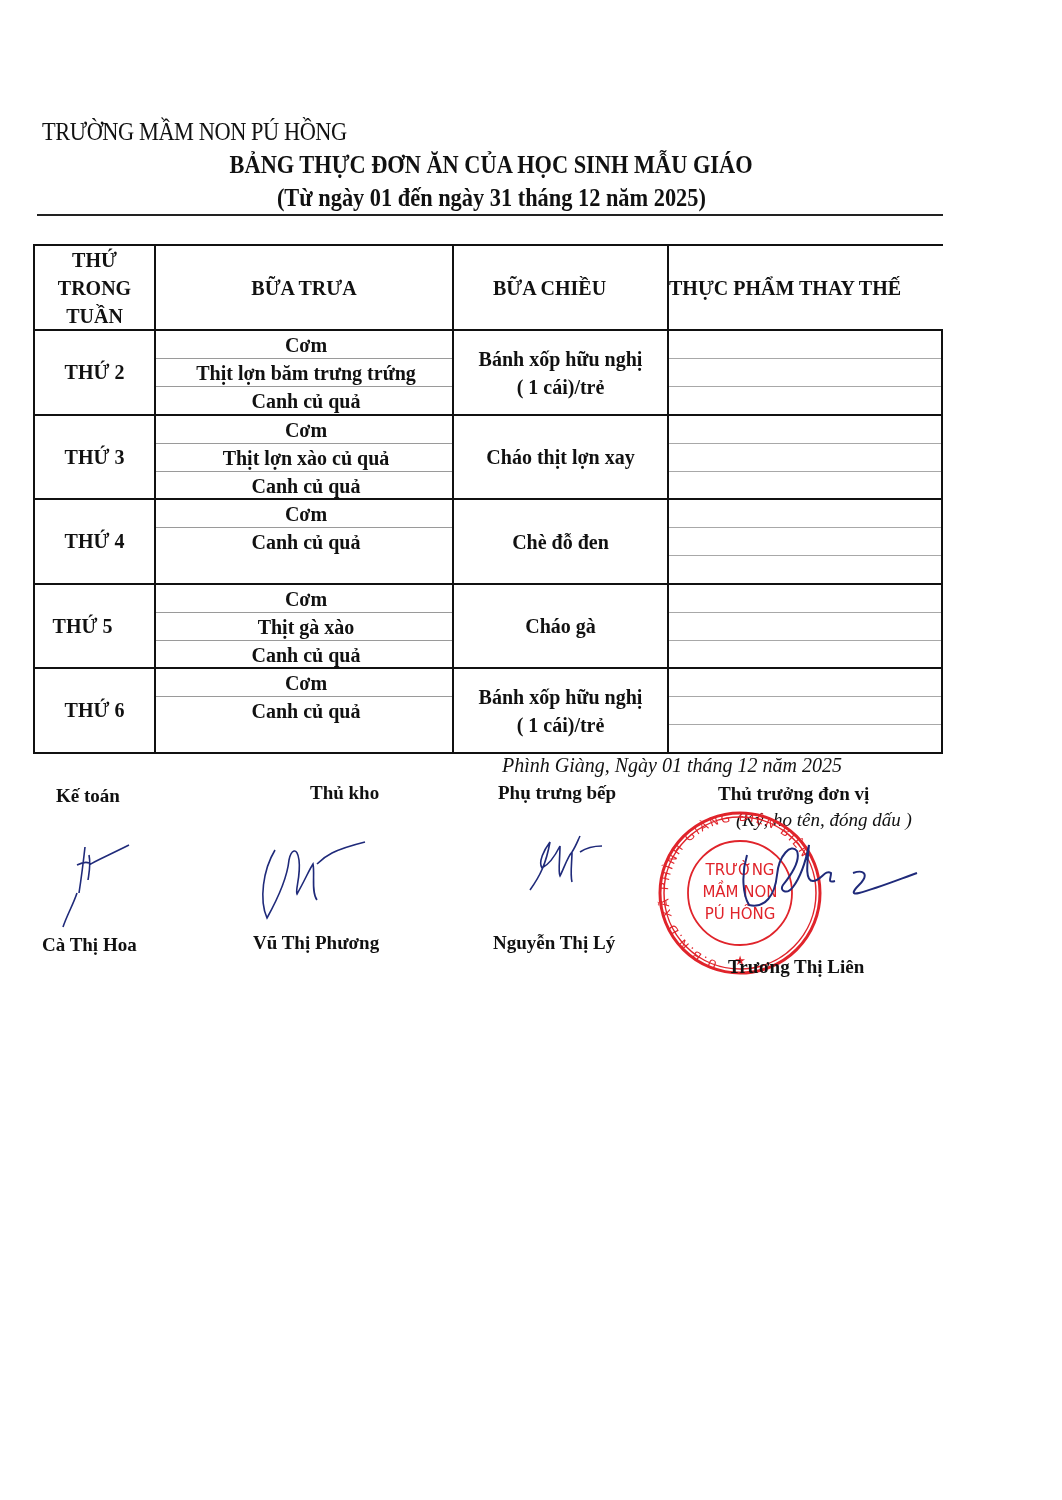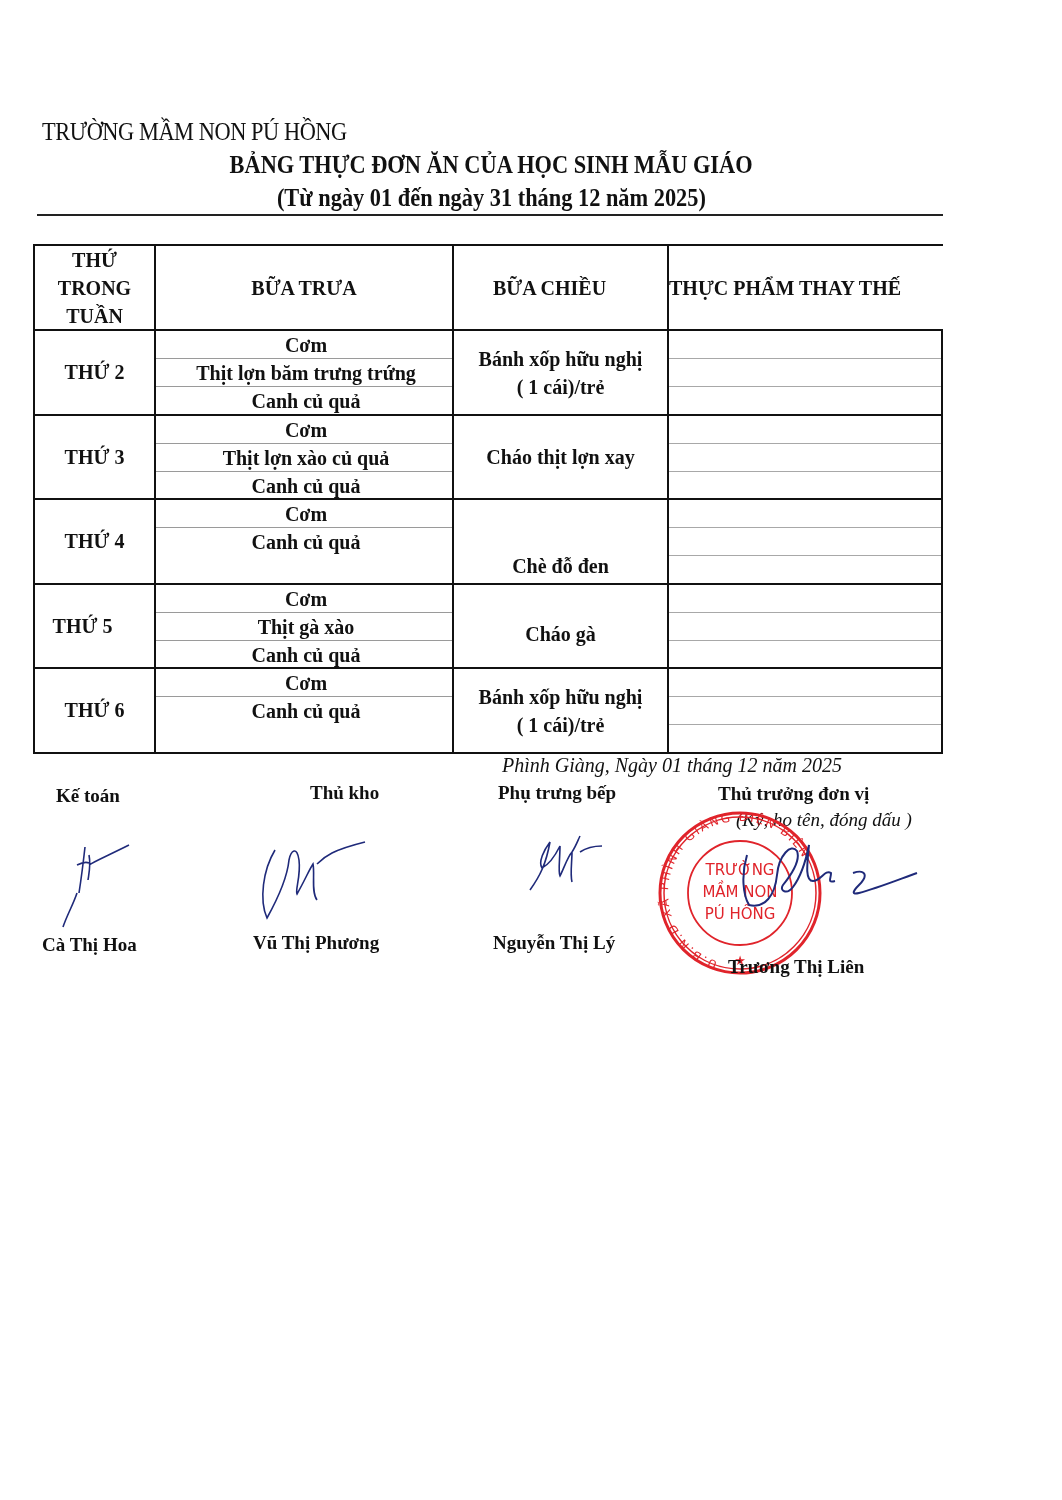--- a/index.html
+++ b/index.html
@@ -112,35 +112,35 @@
   <div class="abs" style="left:669px;top:416px;width:272px;height:82px;">
     <div class="sub-line" style="margin-top:27px;"></div>
     <div class="sub-line" style="margin-top:27px;"></div>
   </div>
 
   <div class="abs day-cell" style="left:35px;top:500px;width:119px;height:83px;">THỨ 4</div>
   <div class="abs" style="left:156px;top:500px;width:296px;">
     <div class="lunch-line dotted">Cơm</div>
     <div class="lunch-line">Canh củ quả</div>
   </div>
-  <div class="abs aft-cell" style="left:454px;top:500px;width:213px;height:83px;margin-top:24px;">
+  <div class="abs aft-cell" style="left:454px;top:500px;width:213px;height:83px;">
     <div>Chè đỗ đen</div>
   </div>
   <div class="abs" style="left:669px;top:500px;width:272px;height:83px;">
     <div class="sub-line" style="margin-top:27px;"></div>
     <div class="sub-line" style="margin-top:27px;"></div>
   </div>
 
   <div class="abs day-cell" style="left:35px;top:585px;width:95px;height:82px;">THỨ 5</div>
   <div class="abs" style="left:156px;top:585px;width:296px;">
     <div class="lunch-line dotted">Cơm</div>
     <div class="lunch-line dotted">Thịt gà xào</div>
     <div class="lunch-line">Canh củ quả</div>
   </div>
-  <div class="abs aft-cell" style="left:454px;top:585px;width:213px;height:82px;margin-top:8px;">
+  <div class="abs aft-cell" style="left:454px;top:585px;width:213px;height:82px;">
     <div>Cháo gà</div>
   </div>
   <div class="abs" style="left:669px;top:585px;width:272px;height:82px;">
     <div class="sub-line" style="margin-top:27px;"></div>
     <div class="sub-line" style="margin-top:27px;"></div>
   </div>
 
   <div class="abs day-cell" style="left:35px;top:669px;width:119px;height:83px;">THỨ 6</div>
   <div class="abs" style="left:156px;top:669px;width:296px;">
     <div class="lunch-line dotted">Cơm</div>

